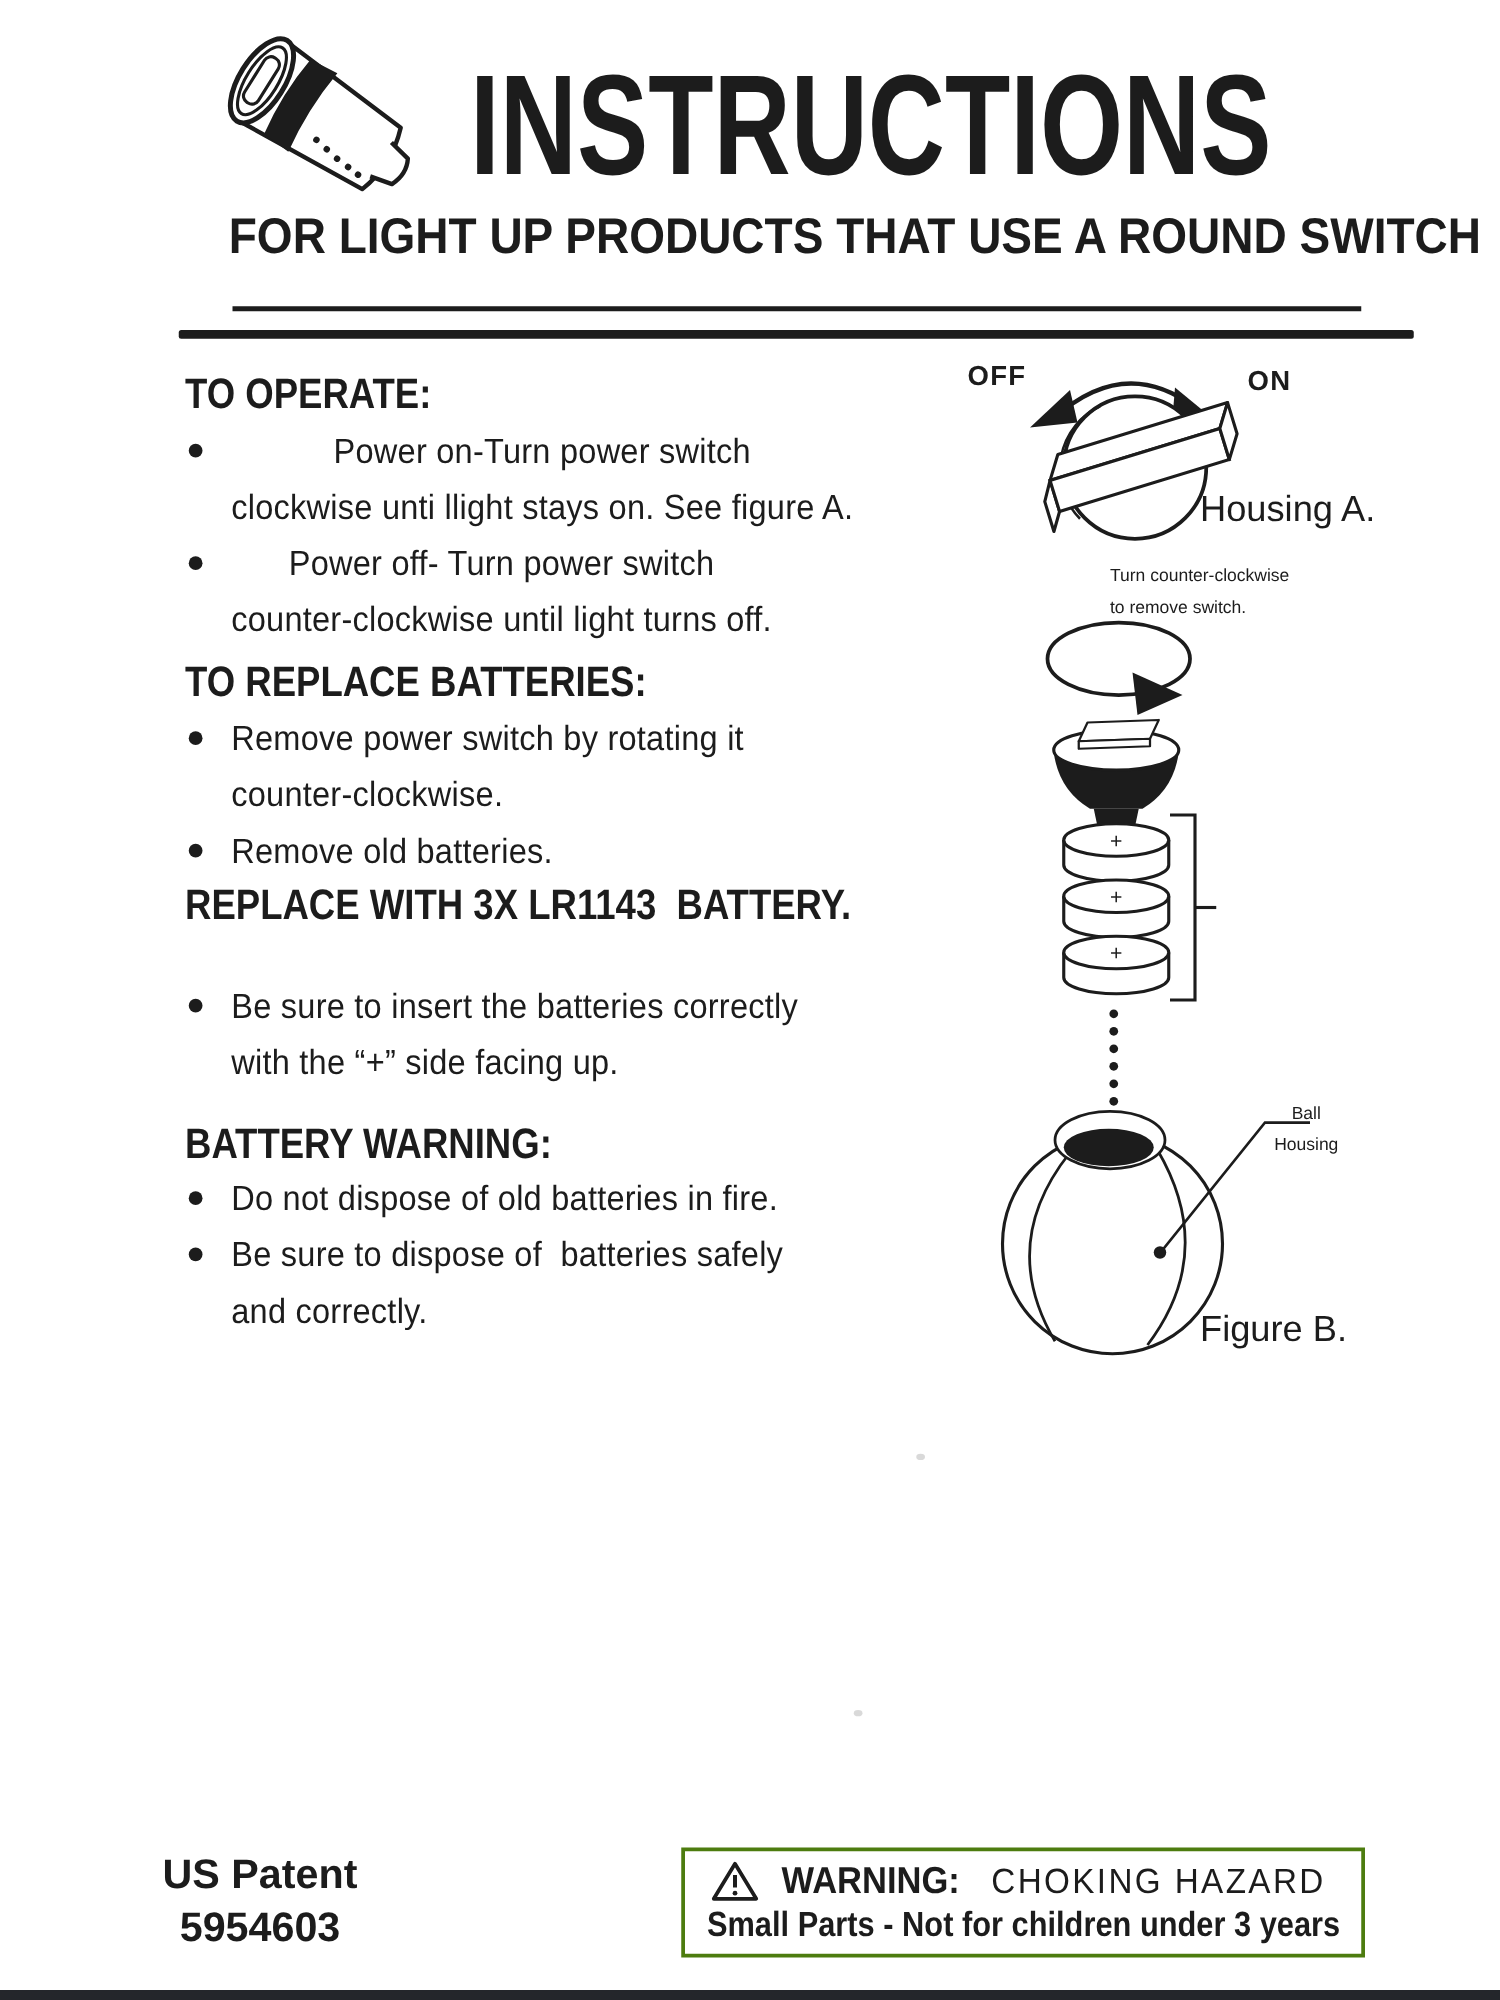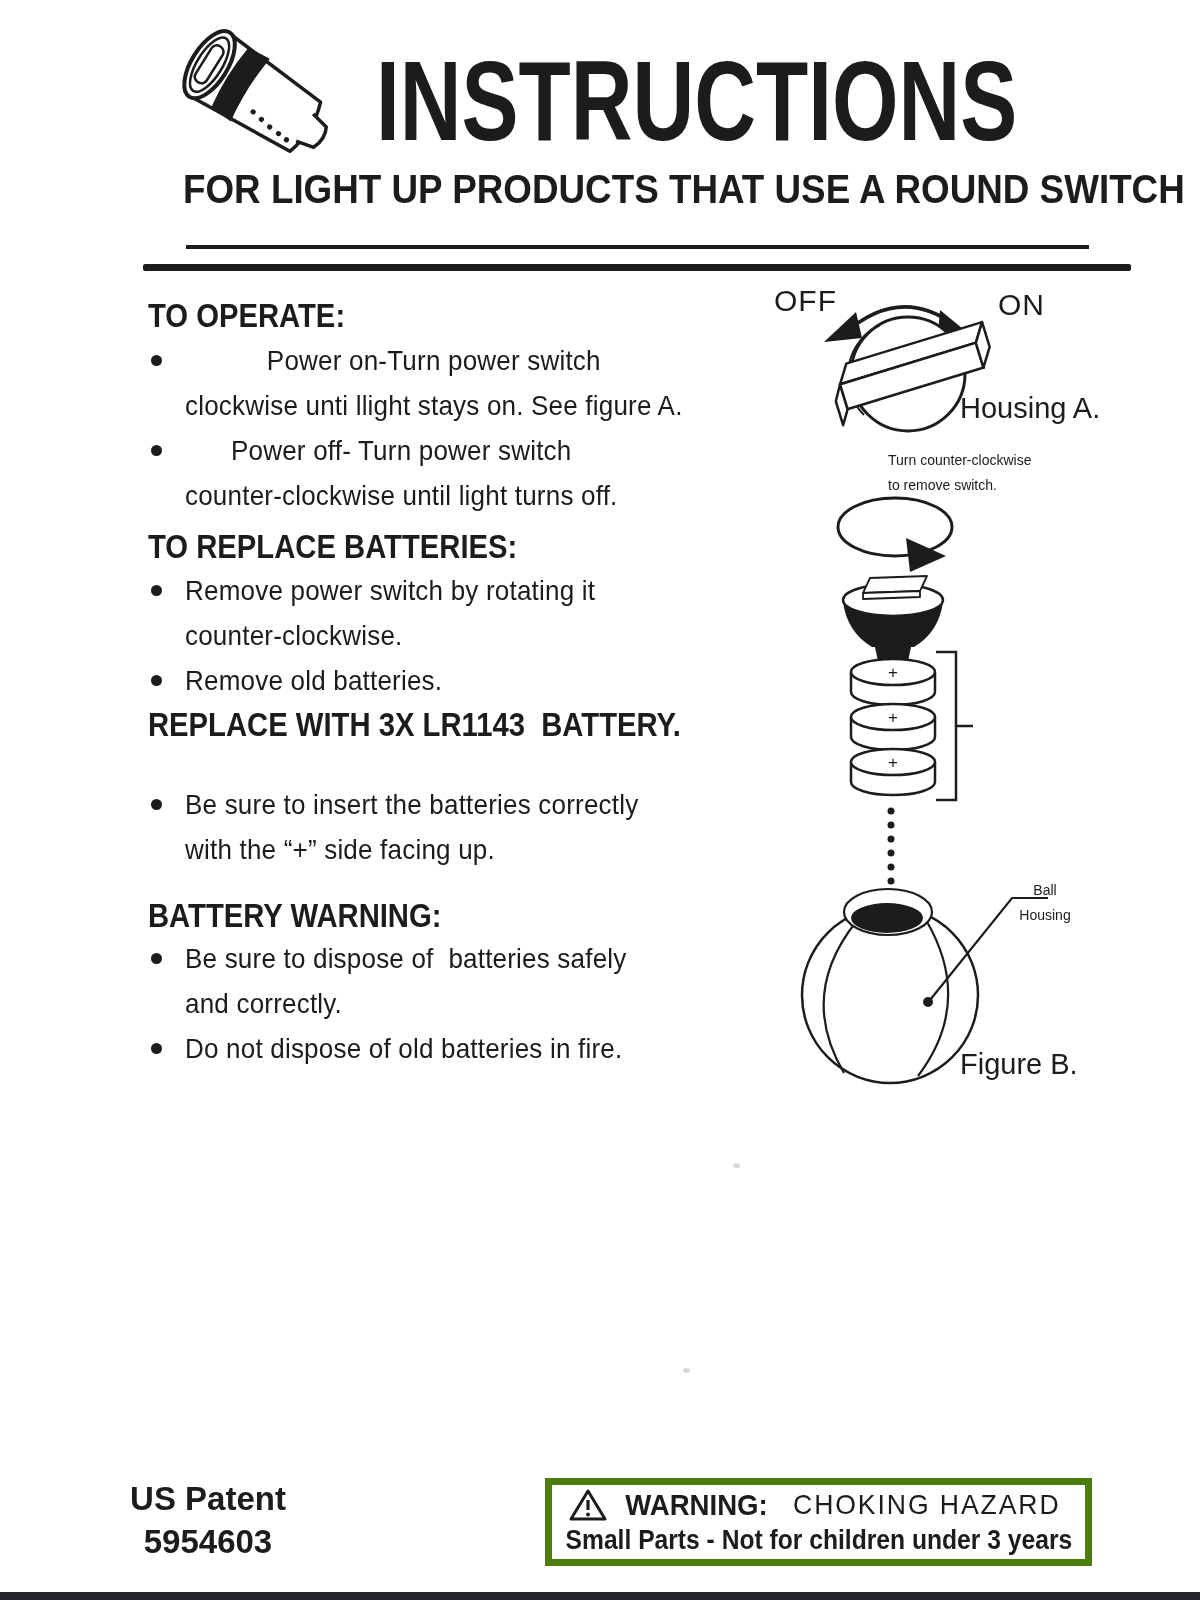--- a/index.html
+++ b/index.html
@@ -32,31 +32,31 @@
   .bullet{display:flex;align-items:flex-start;}
   .dot{width:11px;height:11px;border-radius:50%;background:#1c1c1c;flex:none;margin:17px 0 0 3px;}
   .btxt{
     margin-left:23px;font-size:28px;line-height:45px;letter-spacing:0.2px;
     transform:scaleX(0.93);transform-origin:left top;white-space:pre-wrap;
   }
   
   .figpanel{position:absolute;left:760px;top:280px;width:430px;height:815px;}
   .figpanel svg{position:absolute;left:0;top:0;}
   .flabel{position:absolute;font-size:14px;line-height:25px;white-space:pre-line;}
-  .fonoff{font-size:30px;letter-spacing:1px;font-weight:normal;}
+  .fonoff{font-size:22px;letter-spacing:1px;font-weight:bold;}
   .fcap{position:absolute;font-size:29px;white-space:nowrap;}
   .ball-label{width:90px;text-align:center;}
   
   .patent{
     position:absolute;left:118px;top:1477px;width:180px;text-align:center;
     font-size:33px;font-weight:bold;line-height:43px;white-space:pre-line;
   }
   .warnbox{
     position:absolute;left:545px;top:1478px;width:547px;height:88px;
-    border:7px solid #4d7c0f;box-sizing:border-box;background:#fff;
+    border:3px solid #4d7c0f;box-sizing:border-box;background:#fff;
     display:flex;flex-direction:column;justify-content:center;align-items:center;
   }
   .warnline1{display:flex;align-items:center;gap:12px;}
   .warnword{font-size:30px;font-weight:bold;letter-spacing:0px;transform:scaleX(0.92);}
   .hazard{font-size:28px;letter-spacing:2px;transform:scaleX(0.95);}
   .warnline2{font-size:28px;font-weight:bold;margin-top:2px;transform:scaleX(0.88);white-space:nowrap;}
   .bottom-strip{position:absolute;left:0;top:1592px;width:1200px;height:8px;background:#24262b;}
   .speck{position:absolute;width:7px;height:5px;border-radius:50%;background:#b9b9b9;opacity:0.55;}
   .ink-stroke{stroke:#1c1c1c;fill:none;}
 </style>
@@ -124,26 +124,26 @@
       <span class="dot"></span>
       <div class="btxt">Be sure to insert the batteries correctly
 with the “+” side facing up.</div>
     </div>
   </div>
 
   <div class="h" style="left:148px;top:897px;">BATTERY WARNING:</div>
   <div class="bullets" style="left:148px;top:936px;">
     <div class="bullet">
       <span class="dot"></span>
+      <div class="btxt">Do not dispose of old batteries in fire.</div>
+    </div>
+    <div class="bullet">
+      <span class="dot"></span>
       <div class="btxt">Be sure to dispose of  batteries safely
 and correctly.</div>
-    </div>
-    <div class="bullet">
-      <span class="dot"></span>
-      <div class="btxt">Do not dispose of old batteries in fire.</div>
     </div>
   </div>
 
   <div class="figpanel">
     <svg width="430" height="815" viewBox="0 0 430 815">
 
       <g>
         <path d="M84,54 Q140,4 196,46" class="ink-stroke" stroke-width="3.5"></path>
         <polygon points="64,62 96,32 102,58" fill="#1c1c1c"></polygon>
         <polygon points="214,58 180,30 178,54" fill="#1c1c1c"></polygon>

